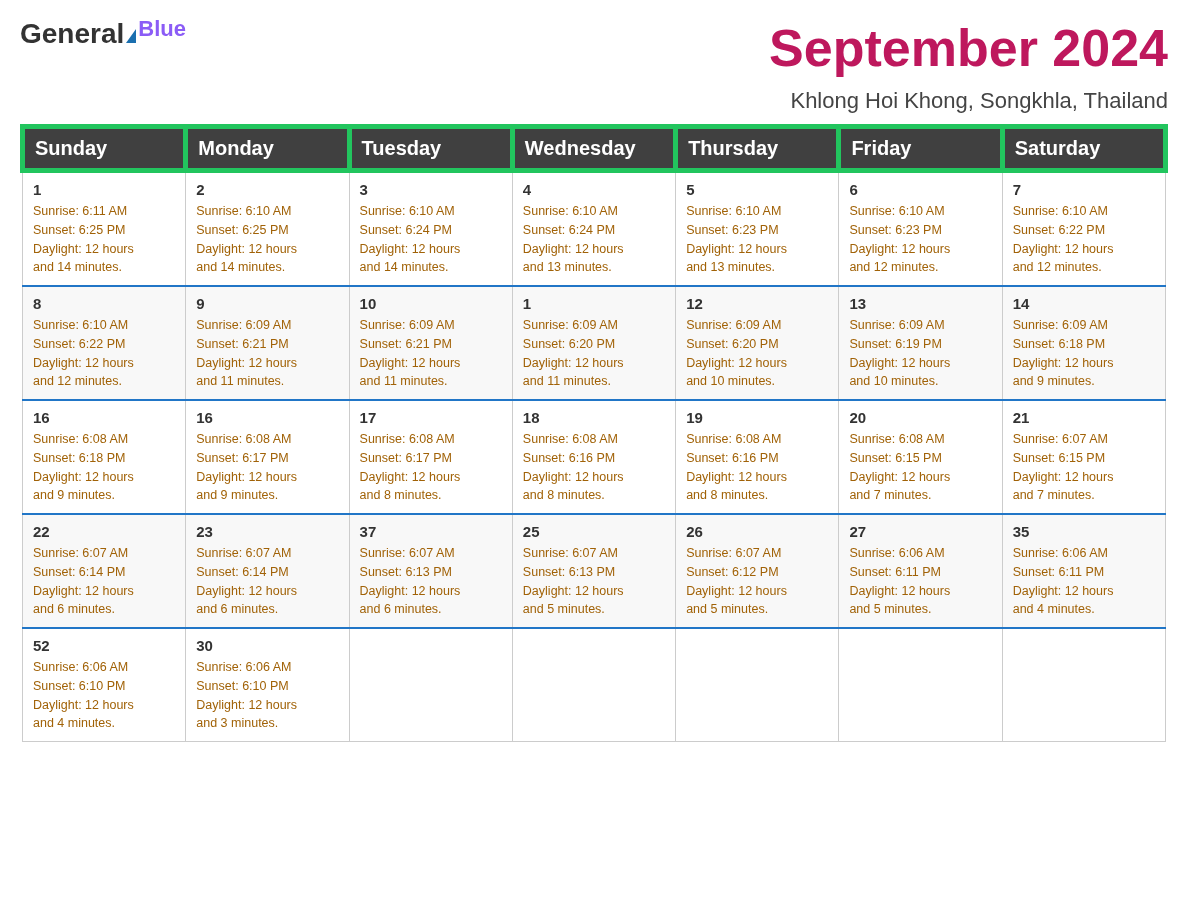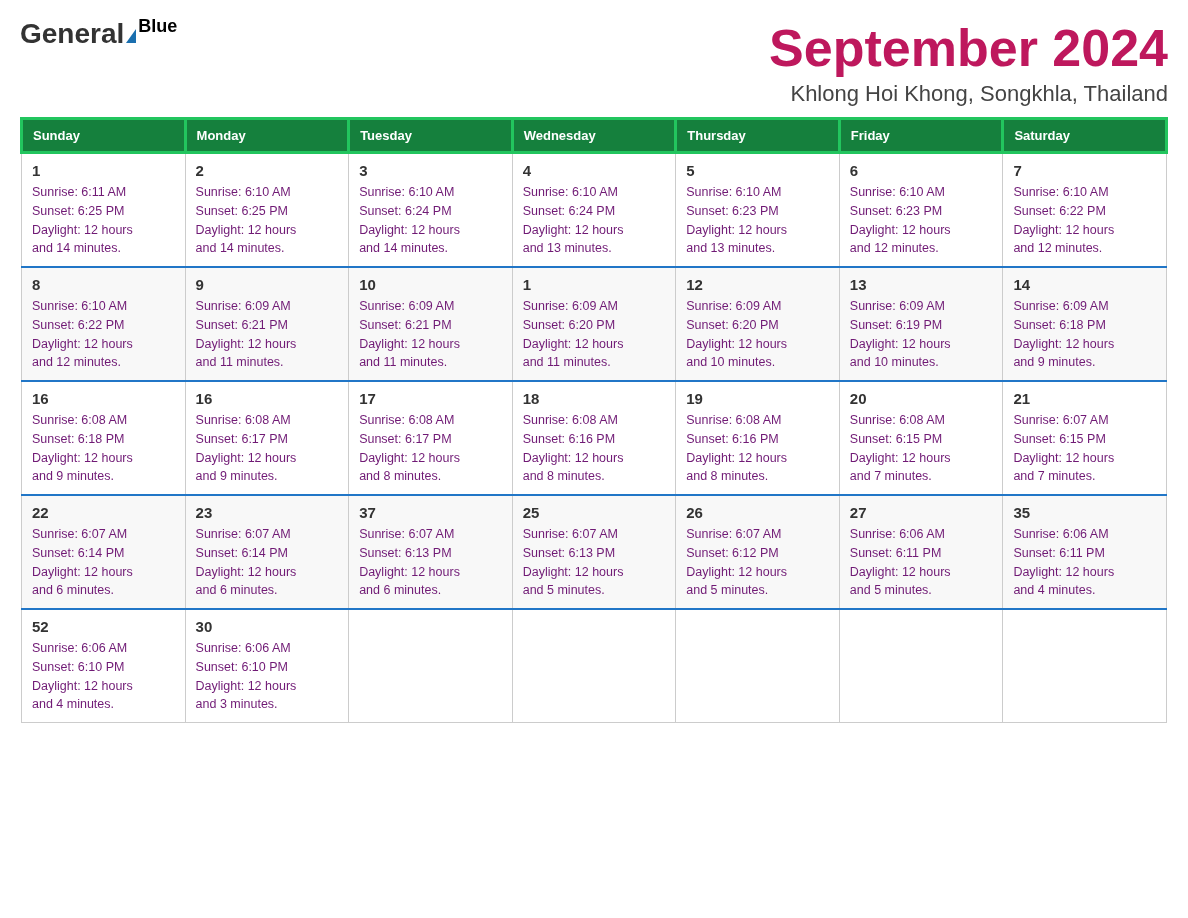--- a/index.html
+++ b/index.html
@@ -30,53 +30,53 @@
     .logo-triangle {
       display: inline-block;
       width: 0;
       height: 0;
       border-left: 10px solid transparent;
       border-bottom: 14px solid #1a6faf;
       margin-left: 2px;
       vertical-align: middle;
     }
     .logo-line2 {
-      color: #000000;
-      font-size: 18px;
+      color: #8b5cf6;
+      font-size: 22px;
       font-weight: bold;
       margin-top: -4px;
       padding-left: 2px;
     }
     .title-area {
       text-align: right;
     }
     .month-title {
       font-size: 52px;
       font-weight: bold;
       color: #be185d;
       line-height: 1.1;
     }
     .location {
       font-size: 22px;
       color: #444;
-      margin-top: 4px;
+      margin-top: 11px;
     }
     .calendar-table {
       width: 100%;
       border-collapse: collapse;
       margin-top: 8px;
     }
     .calendar-table th {
-      background: #15803d;
+      background: #404040;
       color: #fff;
-      font-size: 13px;
+      font-size: 20px;
       font-weight: bold;
       padding: 8px 10px;
       text-align: left;
-      border: 3px solid #22c55e;
+      border: 5px solid #22c55e;
     }
     .calendar-table td {
       vertical-align: top;
       padding: 8px 10px;
       border: 1px solid #ccc;
       font-size: 13px;
       color: #333;
       width: 14.28%;
       min-height: 90px;
     }
@@ -88,21 +88,21 @@
     }
     .day-number {
       font-size: 15px;
       font-weight: bold;
       margin-bottom: 4px;
       display: block;
     }
     .day-info {
       font-size: 12.5px;
       line-height: 1.5;
-      color: #701a75;
+      color: #a16207;
     }
     .empty-cell {
       background: #fff !important;
     }
     .week-row td {
       border-top: 2px solid #2176c7;
     }
   </style>
 </head>
 <body>

